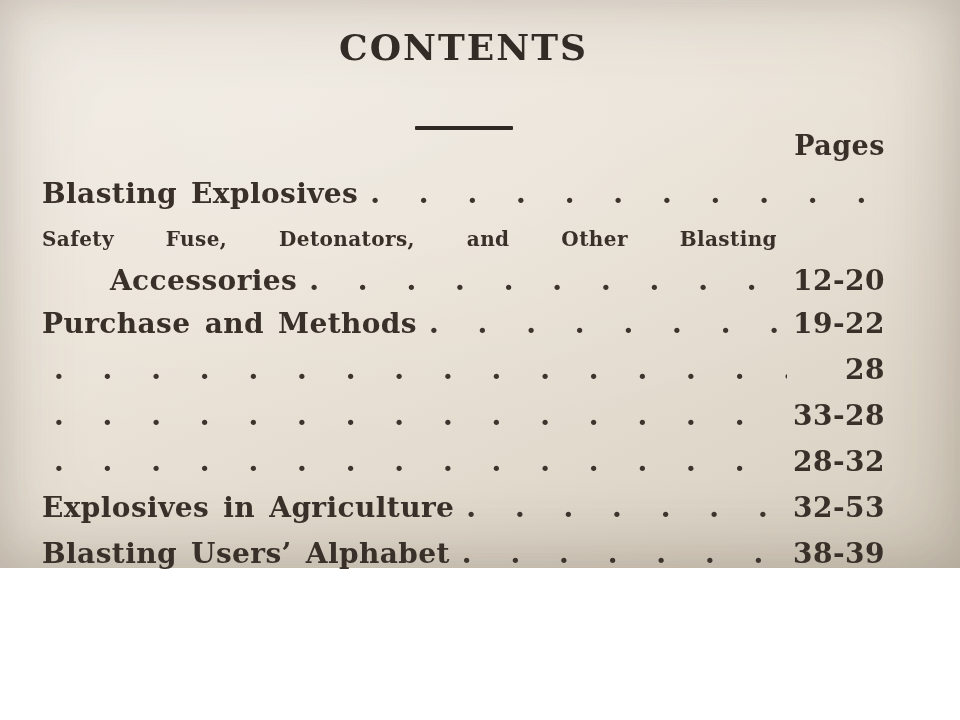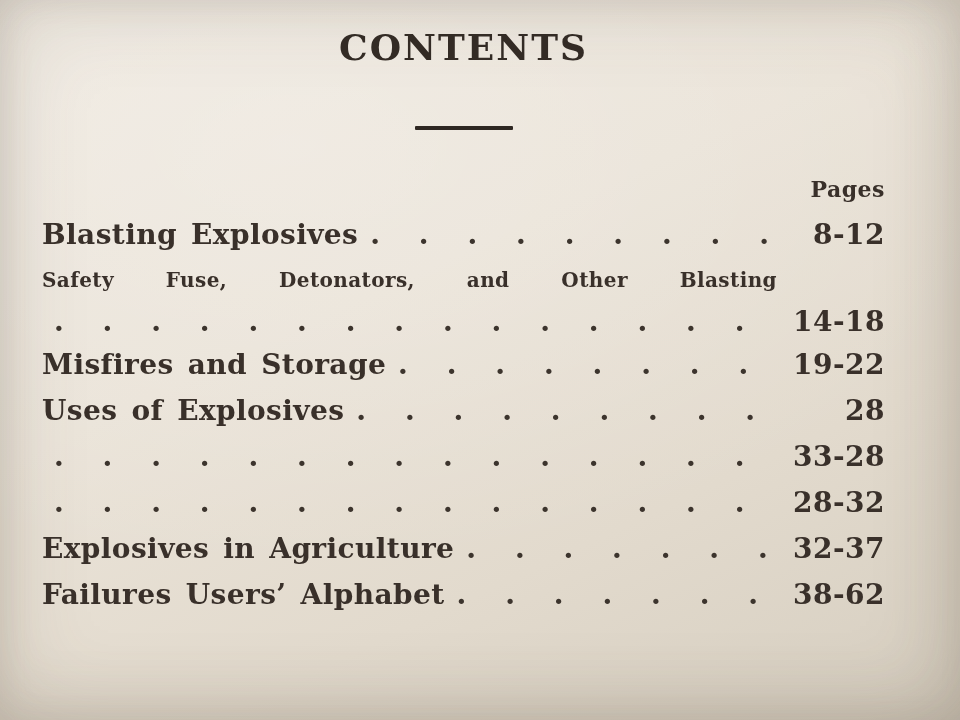--- a/index.html
+++ b/index.html
@@ -7,21 +7,21 @@
     padding: 0;
     width: 960px;
     height: 720px;
     overflow: hidden;
     font-family: "DejaVu Serif", "Liberation Serif", serif;
   }
 
   .photo {
     position: relative;
     width: 960px;
-    height: 720px;
+    height: 568px;
     background:
       radial-gradient(ellipse 130% 100% at 30% 20%, rgba(255,255,255,0.22), rgba(255,255,255,0) 60%),
       linear-gradient(155deg, #efe9e0 0%, #eae3d8 40%, #e2dacd 70%, #d6cec0 100%);
     box-shadow: inset 0 0 90px rgba(95, 84, 66, 0.18),
                 inset -12px -16px 60px rgba(90, 78, 60, 0.12),
                 inset 6px 0 30px rgba(120, 108, 90, 0.08);
   }
 
   .page {
     position: absolute;
@@ -42,23 +42,22 @@
 
   .rule {
     width: 98px;
     height: 4px;
     background: #2e2722;
     margin: 58px auto 0 auto;
     border-radius: 1px;
   }
 
   .pages-header {
-    margin-top: 46px;
     text-align: right;
-    font-size: 22px;
+    font-size: 27px;
     font-weight: bold;
     letter-spacing: 0.5px;
   }
 
   .toc {
     margin-top: 10px;
   }
 
   .row {
     display: flex;
@@ -119,60 +118,59 @@
 
     <div class="rule"></div>
 
     <div class="pages-header">Pages</div>
 
     <div class="toc">
 
       <div class="row">
         <span class="entry-title">Blasting Explosives</span>
         <span class="leader" aria-hidden="true">. . . . . . . . . . . . . . . . . . . . . . . . . . . . . . . . . . . . . . . . </span>
-        <span class="pages-num">8-12</span>
       </div>
 
       <div class="wrap-entry">
         <div class="wrap-line1">Safety Fuse, Detonators, and Other Blasting</div>
         <div class="row indented">
+          <span class="entry-title">Accessories</span>
           <span class="leader" aria-hidden="true">. . . . . . . . . . . . . . . . . . . . . . . . . . . . . . . . . . . . . . . . </span>
-          <span class="pages-num">14-18</span>
+          <span class="pages-num">12-20</span>
         </div>
       </div>
 
       <div class="row">
-        <span class="entry-title">Misfires and Storage</span>
+        <span class="entry-title">Purchase and Methods</span>
         <span class="leader" aria-hidden="true">. . . . . . . . . . . . . . . . . . . . . . . . . . . . . . . . . . . . . . . . </span>
         <span class="pages-num">19-22</span>
       </div>
 
       <div class="row">
-        <span class="entry-title">Uses of Explosives</span>
         <span class="leader" aria-hidden="true">. . . . . . . . . . . . . . . . . . . . . . . . . . . . . . . . . . . . . . . . </span>
         <span class="pages-num">28</span>
       </div>
 
       <div class="row">
         <span class="leader" aria-hidden="true">. . . . . . . . . . . . . . . . . . . . . . . . . . . . . . . . . . . . . . . . </span>
         <span class="pages-num">33-28</span>
       </div>
 
       <div class="row">
         <span class="leader" aria-hidden="true">. . . . . . . . . . . . . . . . . . . . . . . . . . . . . . . . . . . . . . . . </span>
         <span class="pages-num">28-32</span>
       </div>
 
       <div class="row">
         <span class="entry-title">Explosives in Agriculture</span>
         <span class="leader" aria-hidden="true">. . . . . . . . . . . . . . . . . . . . . . . . . . . . . . . . . . . . . . . . </span>
-        <span class="pages-num">32-37</span>
+        <span class="pages-num">32-53</span>
       </div>
 
       <div class="row">
-        <span class="entry-title">Failures Users’ Alphabet</span>
+        <span class="entry-title">Blasting Users’ Alphabet</span>
         <span class="leader" aria-hidden="true">. . . . . . . . . . . . . . . . . . . . . . . . . . . . . . . . . . . . . . . . </span>
-        <span class="pages-num">38-62</span>
+        <span class="pages-num">38-39</span>
       </div>
 
     </div>
   </div>
 </div>
 
 </body></html>

